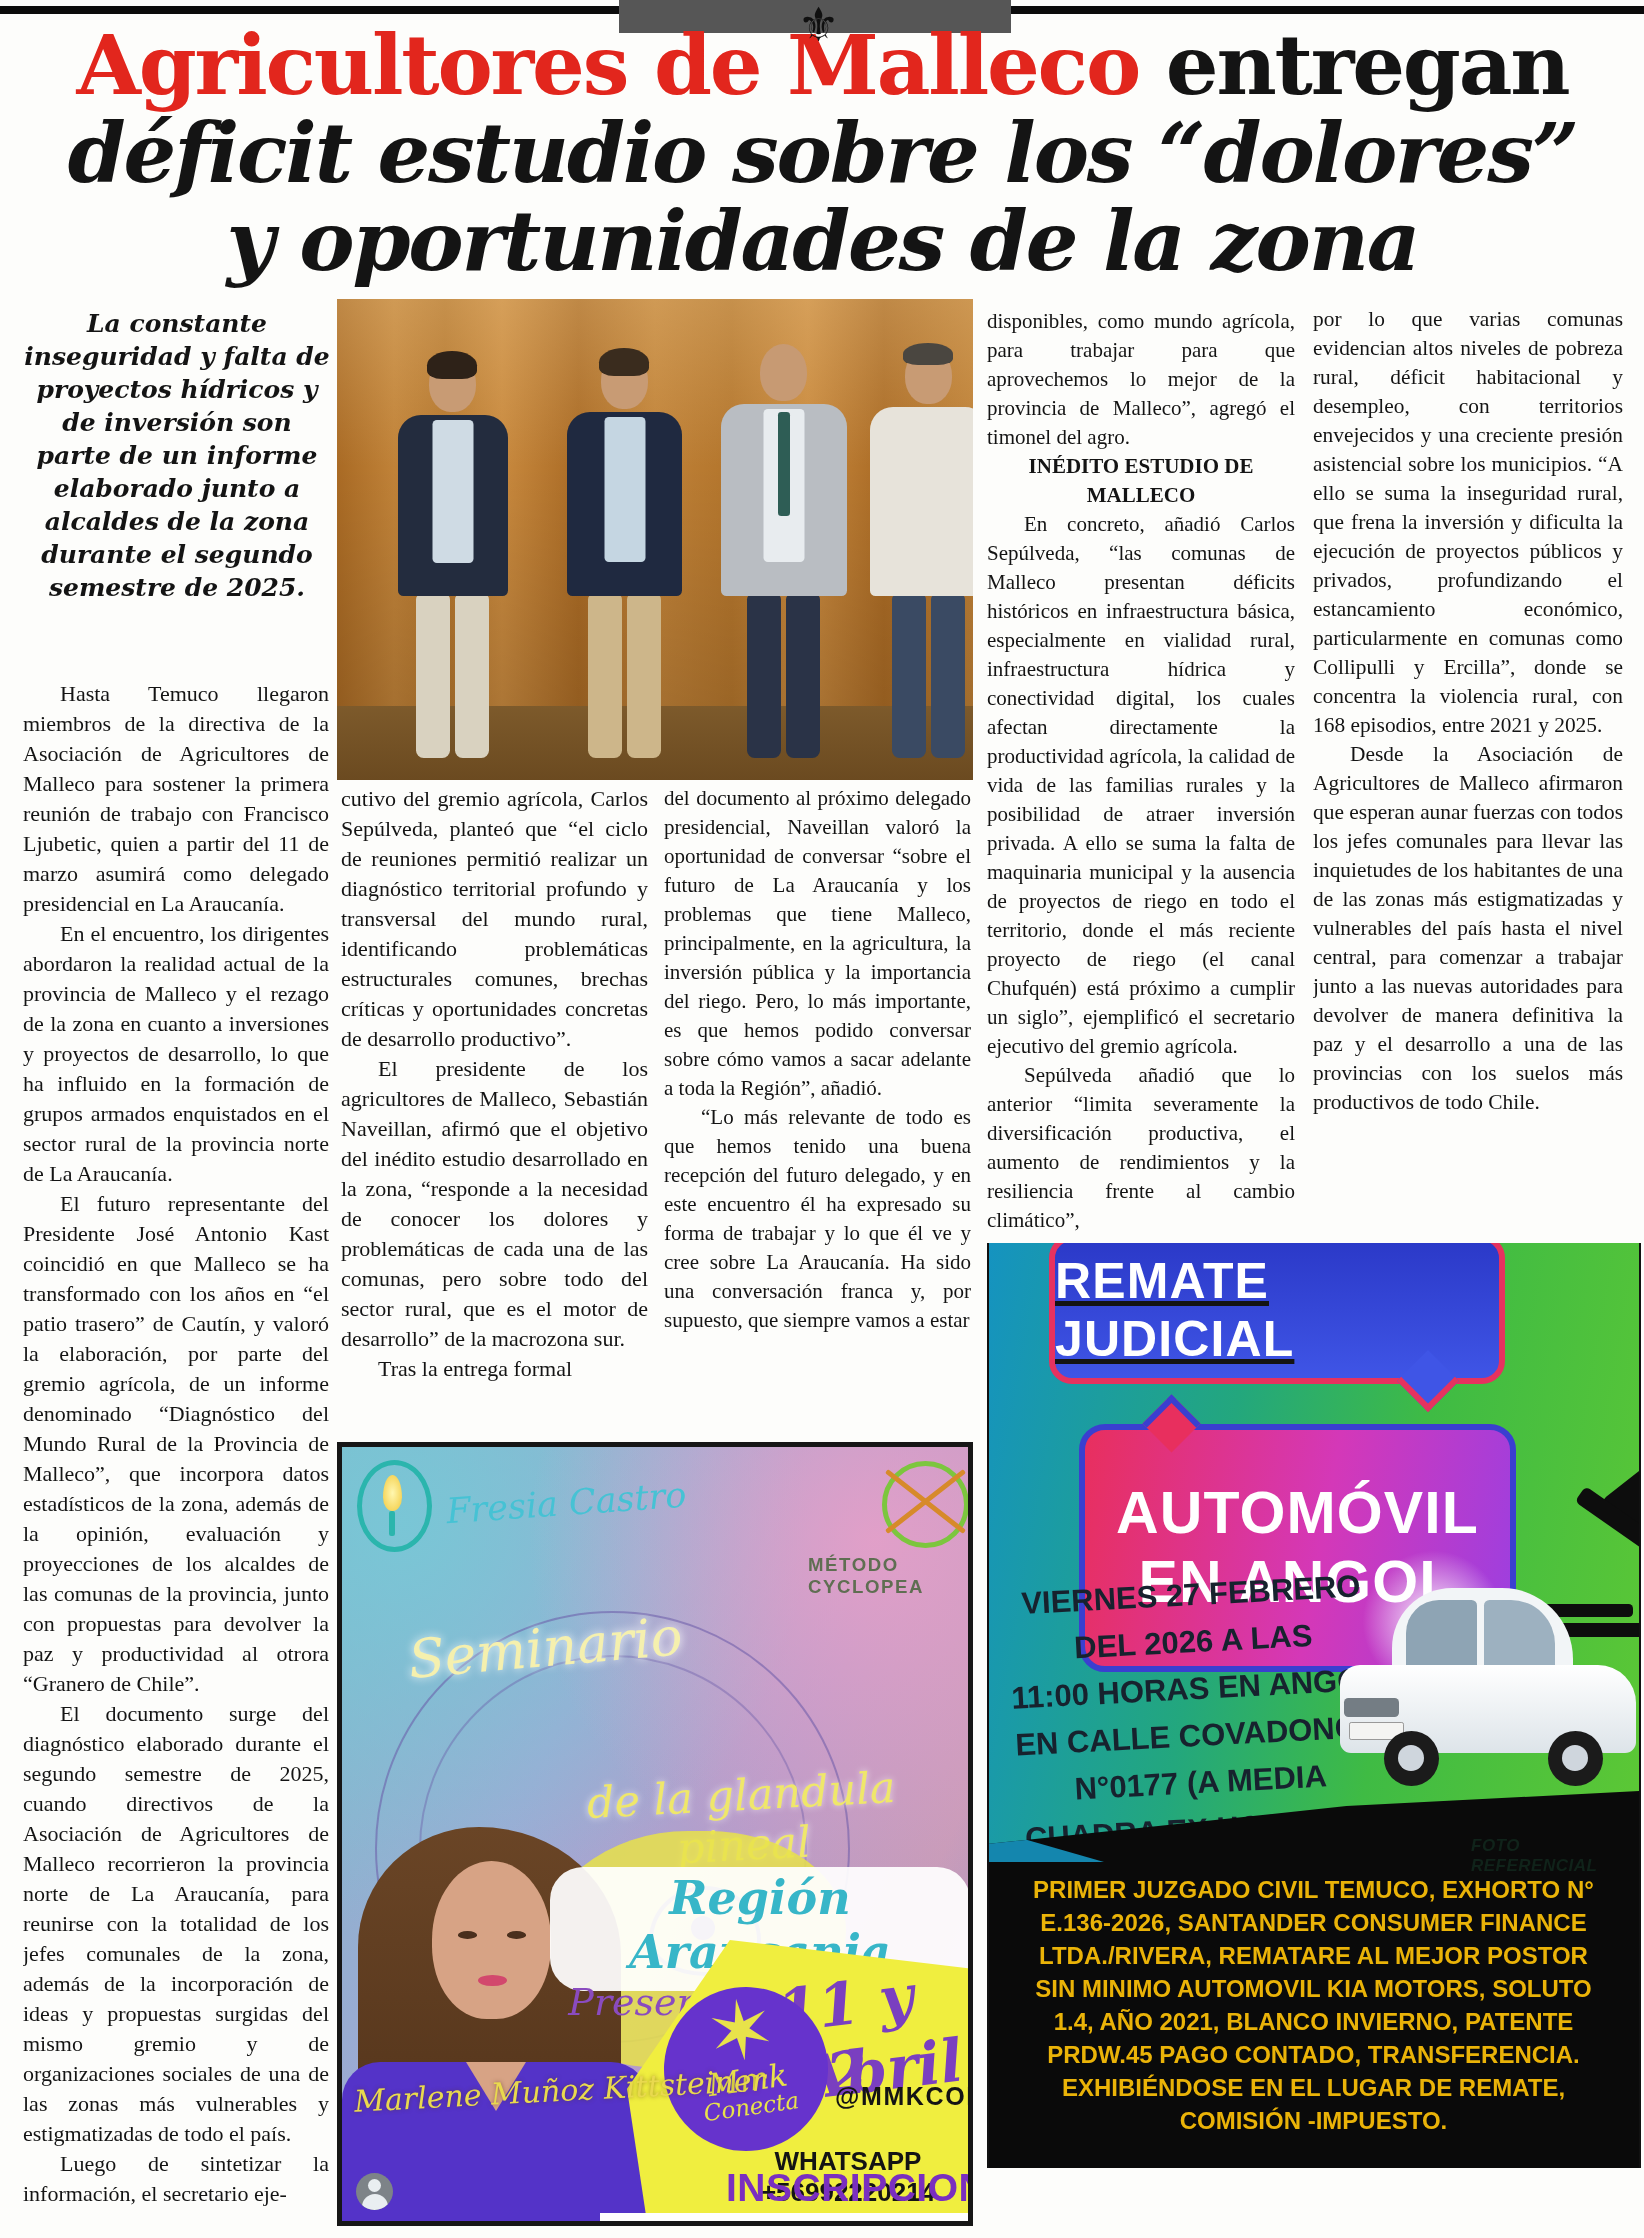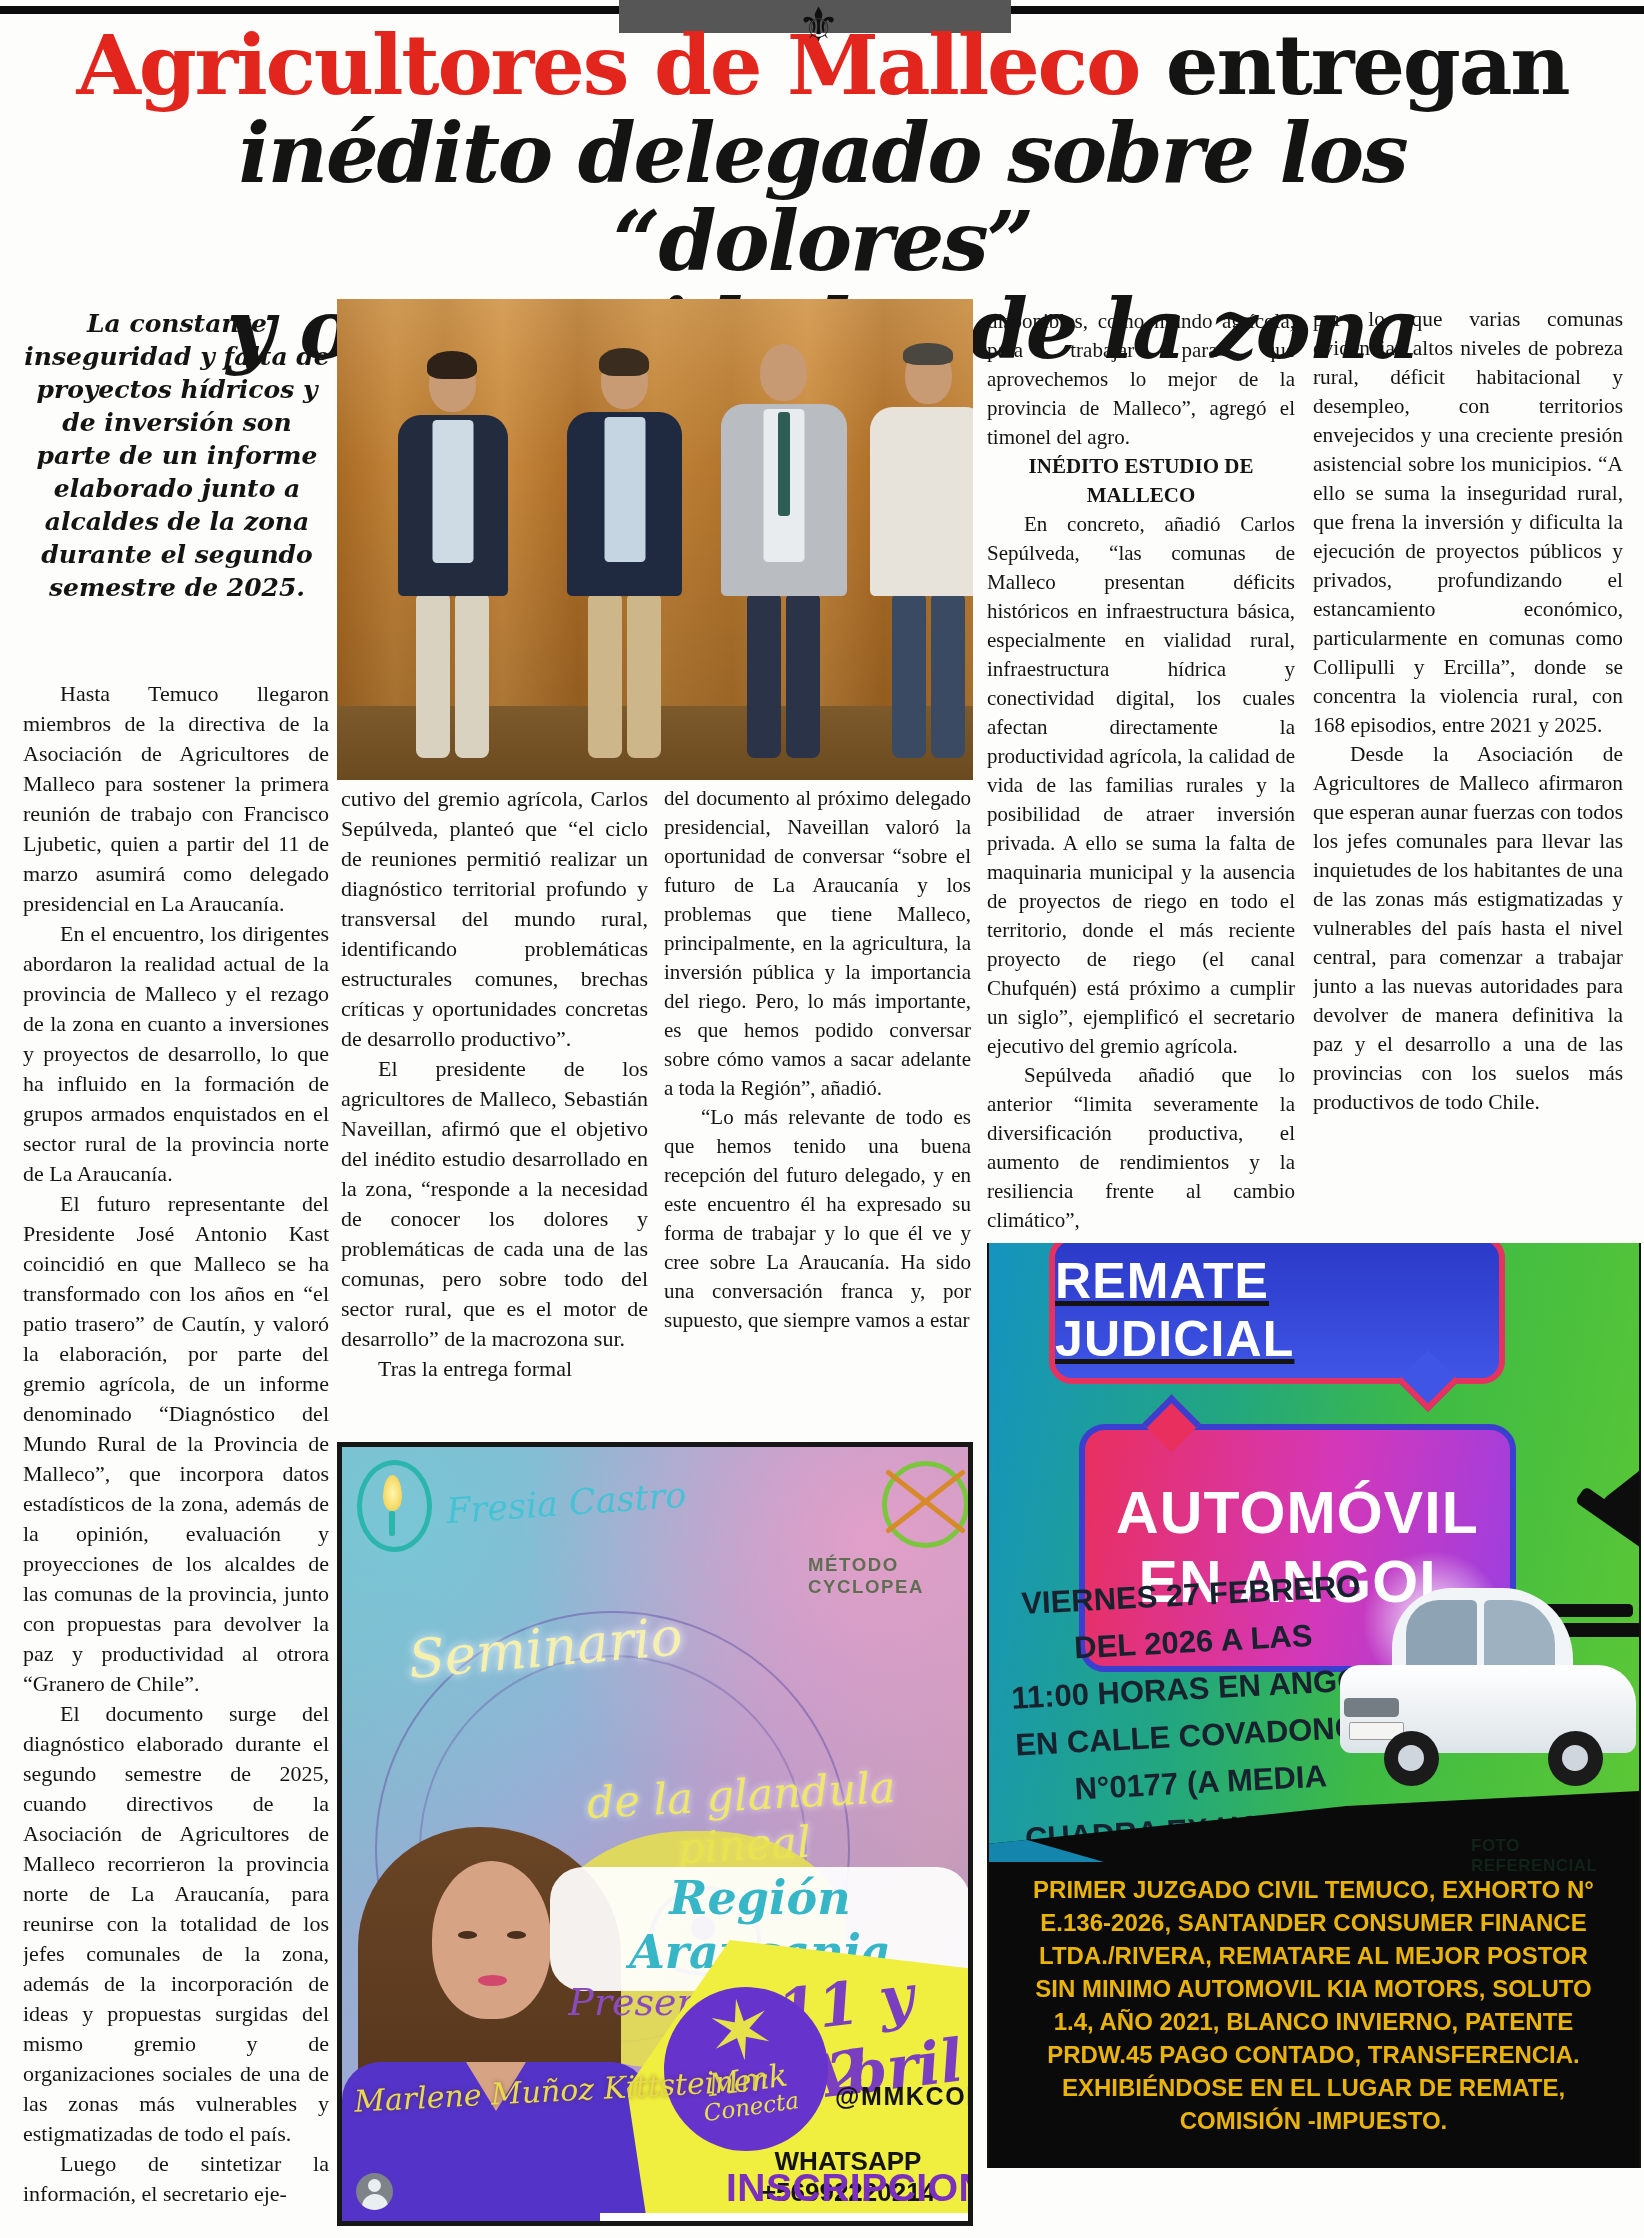--- a/index.html
+++ b/index.html
@@ -70,21 +70,21 @@
         background:radial-gradient(circle,rgba(255,255,255,.95) 0%,rgba(255,255,255,.0) 70%);}
   .cab{position:absolute;left:52px;top:38px;width:181px;height:88px;background:#f2f5f7;border-radius:60px 71px 0 0;}
   .cwin{position:absolute;left:14.3px;top:12px;width:71px;height:66px;background:#8ea4b4;border-radius:33px 5.5px 0 0;}
   .cwin2{position:absolute;left:92px;top:12px;width:71px;height:66px;background:#9db1c0;border-radius:5.5px 44px 0 0;}
   .cbody{position:absolute;left:0;top:115px;width:296px;height:88px;background:linear-gradient(#ffffff,#dde4e9);
          border-radius:20px 38px 11px 11px;}
   .cgrille{position:absolute;left:4.4px;top:33px;width:55px;height:18.6px;background:#747d84;border-radius:4.4px;}
   .cplate{position:absolute;left:8.8px;top:57px;width:53px;height:16.4px;background:#f4f4f2;border:1.1px solid #999;border-radius:2.2px;}
   .wheel{position:absolute;top:181px;width:55px;height:55px;border-radius:50%;background:#1b1b1b;}
   .hub{position:absolute;left:14.3px;top:14.3px;width:26px;height:26px;border-radius:50%;background:#cfd6dd;}
-  .fotoref{position:absolute;left:482px;top:593px;color:#10231a;font-weight:700;font-size:17px;letter-spacing:0.5px;}
+  .fotoref{position:absolute;left:482px;top:593px;color:#10231a;font-style:italic;font-weight:700;font-size:17px;letter-spacing:0.5px;}
   .blackwrap{position:absolute;left:0;top:548px;width:650px;height:377px;background:#0a0a0a;
              clip-path:polygon(0 14%,55% 4%,100% 0,100% 100%,0 100%);}
   .tealcut{position:absolute;left:0;top:38px;width:115px;height:33px;background:#1593c0;
            clip-path:polygon(0 0,100% 100%,0 100%);opacity:.9;}
   .legal{position:absolute;left:38px;top:82px;width:573px;text-align:center;color:#eab308;
          font-weight:700;font-size:24px;line-height:33px;white-space:pre-line;}
   
   .seminar{position:absolute;left:337px;top:1442px;width:636px;height:784px;border:5px solid #161616;box-sizing:border-box;
            overflow:hidden;background:
            radial-gradient(circle at 85% 12%,rgba(236,160,200,.8) 0%,rgba(236,160,200,0) 40%),
@@ -153,21 +153,21 @@
 <body>
 
 <div id="page">
 
   <div class="top-line"></div>
   <div class="top-gray"></div>
   <div class="crest">⚜</div>
 
   <div class="headline">
     <div><span style="color:#e2261d">Agricultores de Malleco</span><span> entregan</span></div>
-    <div class="l23">inédito delegado sobre los “dolores”</div>
+    <div class="l23">déficit estudio sobre los “dolores”</div>
     <div class="l23">y oportunidades de la zona</div>
   </div>
 
   <div class="lede">La constante inseguridad y falta de proyectos hídricos y de inversión son parte de un informe elaborado junto a alcaldes de la zona durante el segundo semestre de 2025.</div>
 
   <div class="photo">
     <div class="panel-shadow"></div>
     <div class="floor"></div>
     <div class="man" style="left:47px;">
       <div class="head">

